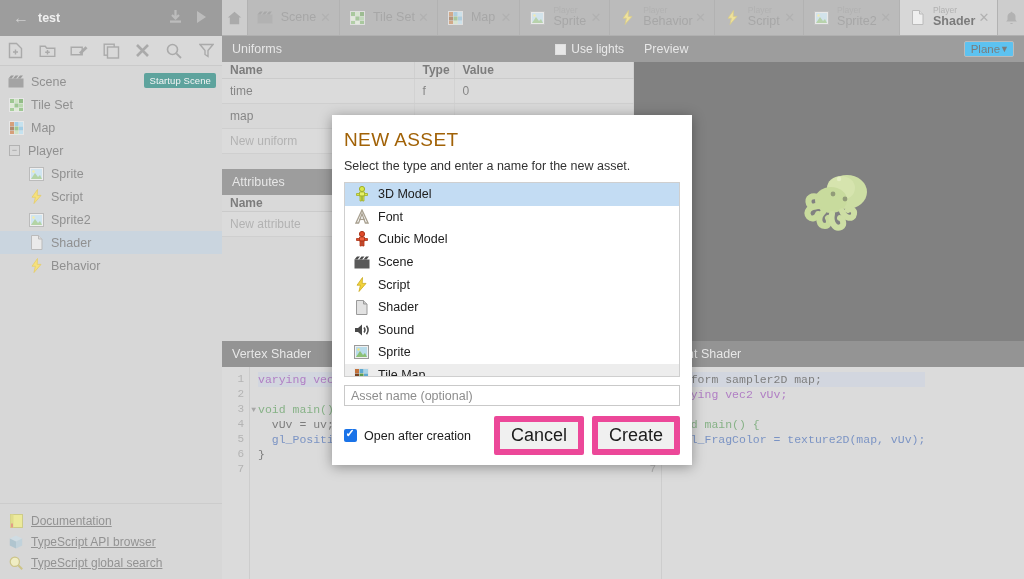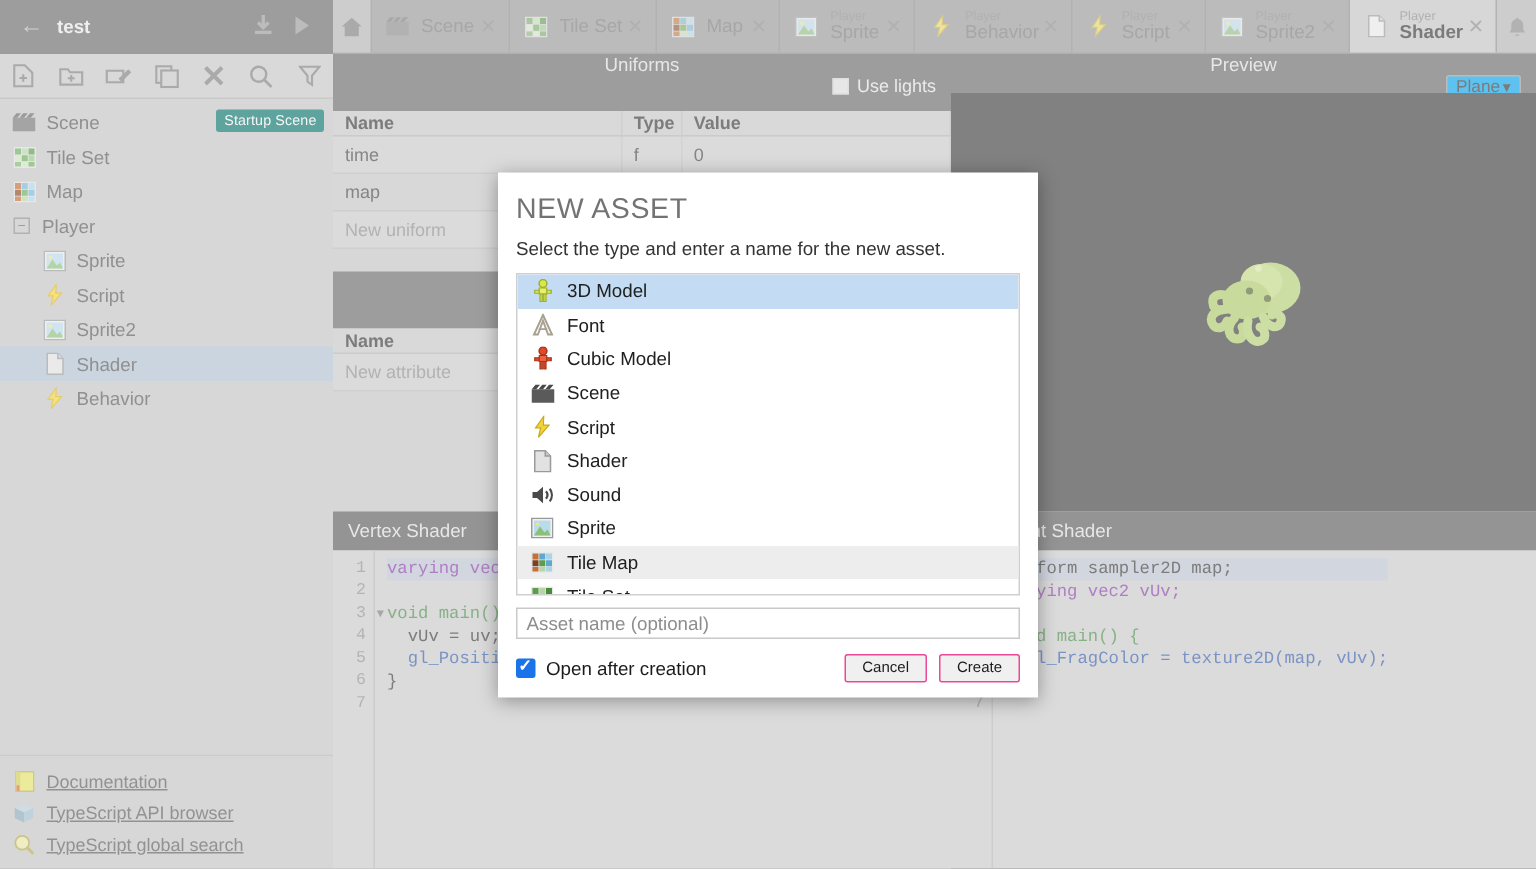--- a/index.html
+++ b/index.html
@@ -81,22 +81,22 @@
   .tab .tab-close { color: #8b8b8b; font-size: 13px; margin-left: 7px; flex: none; }
   #bell { width: 29px; display:flex; align-items:center; justify-content:center; color:#8d8d8d; background:#b5b5b5; margin-left:auto; }
 
   
   #main { position: absolute; left: 222px; top: 36px; width: 802px; height: 543px; }
 
   #left-pane { position: absolute; left: 0; top: 0; width: 412px; height: 543px; background: #c3c3c3; }
   #right-pane { position: absolute; left: 412px; top: 0; width: 390px; height: 543px; background: #434343; }
 
   .pane-header {
-    height: 38px; background: #6e6e6e; color: #dcdcdc; font-size: 12.5px;
-    display: flex; align-items: center; padding: 0 10px; flex-direction: column;
+    height: 26px; background: #6e6e6e; color: #dcdcdc; font-size: 12.5px;
+    display: flex; align-items: center; padding: 0 10px;
   }
   .pane-header .right { margin-left: auto; display: flex; align-items: center; gap: 6px; }
   .chk-lights { display: flex; align-items: center; gap: 5px; color: #e0e0e0; font-size: 12px; }
   .chk-box { width: 11px; height: 11px; background: #dcdcdc; border: 1px solid #cfcfcf; }
 
   table.grid { width: 100%; border-collapse: collapse; table-layout: fixed; }
   table.grid th {
     background: #c6c6c6; color: #3c3c3c; font-size: 12px; font-weight: bold; text-align: left;
     padding: 1px 8px; border-bottom: 1px solid #b2b2b2; border-right: 1px solid #b8b8b8;
   }
@@ -144,43 +144,43 @@
     padding: 1px 4px 1px 6px; display: flex; align-items: center; gap: 0; border-radius: 2px;
   }
 
   
   #overlay { position: absolute; inset: 0; background: rgba(255,255,255,0.33); }
   #dialog {
     position: absolute; left: 332px; top: 115px; width: 360px; height: 350px;
     background: #fff; box-shadow: 0 2px 12px rgba(0,0,0,.35);
     display: flex; flex-direction: column; padding: 14px 12px 10px 12px;
   }
-  #dialog h1 { font-size: 19px; font-weight: normal; color: #737373; letter-spacing: .4px; margin-bottom: 8px; }
+  #dialog h1 { font-size: 19px; font-weight: normal; color: #a16207; letter-spacing: .4px; margin-bottom: 8px; }
   #dialog .subtitle { font-size: 12.5px; color: #333; margin-bottom: 9px; }
   #asset-list {
     flex: 1; border: 1px solid #cfcfcf; background: #fff; overflow: hidden;
   }
   .asset-item {
     height: 22.6px; display: flex; align-items: center; gap: 8px; padding: 0 8px;
     font-size: 12.5px; color: #202020;
   }
   .asset-item.selected { background: #c3dcf3; }
   .asset-item.hovered { background: #ededed; }
   .asset-item .ai { width: 17px; height: 17px; display:flex; align-items:center; justify-content:center; flex: none; }
   #asset-name-input {
     margin-top: 8px; height: 21px; border: 1px solid #c9c9c9; background: #fff;
     display: flex; align-items: center; padding: 0 6px; color: #8d8d8d; font-size: 12.5px;
   }
   #dialog-footer { margin-top: 10px; display: flex; align-items: center; }
   #open-after { display: flex; align-items: center; gap: 7px; font-size: 12.5px; color: #1b1b1b; }
   .cb-on { width: 13px; height: 13px; background: #1a73e8; border-radius: 2px; position: relative; flex:none; }
   .cb-on::after { content: "✓"; position: absolute; left: 1.5px; top: -2px; color: #fff; font-size: 11px; font-weight: bold; }
   .dlg-btn {
-    border: 1px solid #ec4899; background: #f0f0f0; border-radius: 2px;
-    font-size: 10px; color: #1c1c1c; padding: 3px 11px; margin-left: 8px;
+    border: 6px solid #ec4899; background: #f0f0f0; border-radius: 2px;
+    font-size: 18px; color: #1c1c1c; padding: 3px 11px; margin-left: 8px;
   }
   .footer-btns { margin-left: auto; display: flex; }
 </style>
 </head>
 <body>
 
 <div id="app">
 
   <div id="left-col">
 

